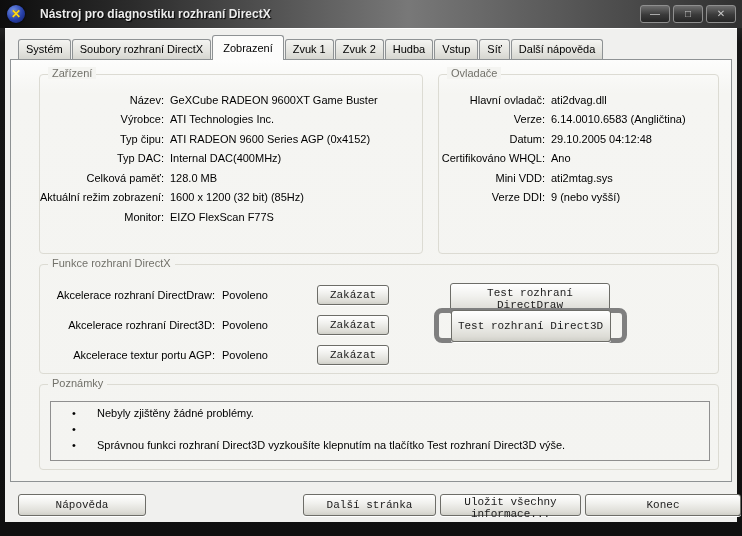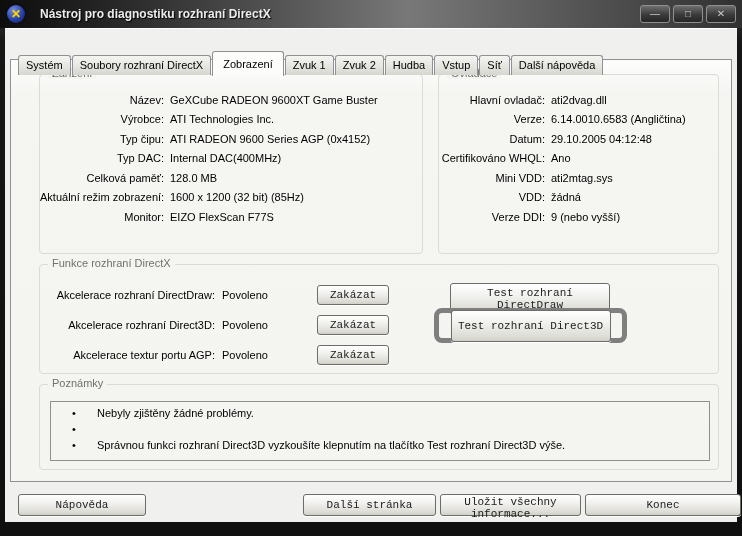--- a/index.html
+++ b/index.html
@@ -16,21 +16,21 @@
   .app-icon span{color:#ffd817;font-weight:bold;font-size:12px;line-height:12px;text-shadow:0 0 1px #7a5c00;}
   .title-text{position:absolute;left:32px;top:7px;font-size:12px;font-weight:bold;color:#ececec;text-shadow:1px 1px 1px #000;white-space:nowrap;padding-left:8px;}
   .win-controls{position:absolute;right:6px;top:5px;display:flex;gap:3px;}
   .win-btn{width:30px;height:18px;border:1px solid #8f8f8f;border-radius:3px;
     background:linear-gradient(180deg,#6e6e6e 0%,#3a3a3a 55%,#262626 100%);
     color:#c9c9c9;font-size:10px;line-height:16px;text-align:center;padding:0;box-sizing:border-box;cursor:default;}
 
   
   .content{position:absolute;left:5px;top:28px;width:732px;height:494px;background:#f0f0ee;border-top:1px solid #ffffff;box-sizing:border-box;}
 
-  .tabstrip{position:absolute;left:13px;top:22px;height:24px;display:flex;align-items:flex-end;z-index:3;justify-content:flex-end;}
+  .tabstrip{position:absolute;left:13px;top:6px;height:24px;display:flex;align-items:flex-end;z-index:3;justify-content:flex-end;}
   .tab{height:19px;line-height:19px;padding:0 7px;margin-right:1px;white-space:nowrap;
     border:1px solid #8e9294;border-bottom:none;border-radius:3px 3px 0 0;
     background:linear-gradient(180deg,#f4f4f1 0%,#e4e4df 60%,#d6d6d0 100%);cursor:default;}
   .tab.active{height:24px;line-height:24px;padding:0 10px;margin-bottom:-1px;background:#fcfcfb;position:relative;z-index:4;}
 
   .tabpage{position:absolute;left:5px;top:30px;width:722px;height:423px;box-sizing:border-box;
     border:1px solid #8e9294;background:linear-gradient(180deg,#fdfdfc 0%,#f5f5f2 8%,#f4f4f1 100%);z-index:2;}
 
   .group{position:absolute;border:1px solid #dcdbd3;border-radius:4px;box-sizing:border-box;}
   .group-caption{position:absolute;top:-8px;left:8px;padding:0 4px;background:#f4f4f1;color:#72716a;white-space:nowrap;}
@@ -158,24 +158,20 @@
             </div>
           <div class="info-row">
               <span class="info-label">Certifikováno WHQL:</span>
               <span class="info-value">Ano</span>
             </div>
           <div class="info-row">
               <span class="info-label">Mini VDD:</span>
               <span class="info-value">ati2mtag.sys</span>
             </div>
           <div class="info-row">
-              <span class="info-label">VDD:</span>
-              <span class="info-value">žádná</span>
-            </div>
-          <div class="info-row">
               <span class="info-label">Verze DDI:</span>
               <span class="info-value">9 (nebo vyšší)</span>
             </div>
         </div>
       </div>
 
       <div class="group g-features">
         <span class="group-caption">Funkce rozhraní DirectX</span>
 
         <div class="feat-row" style="top:21px">

